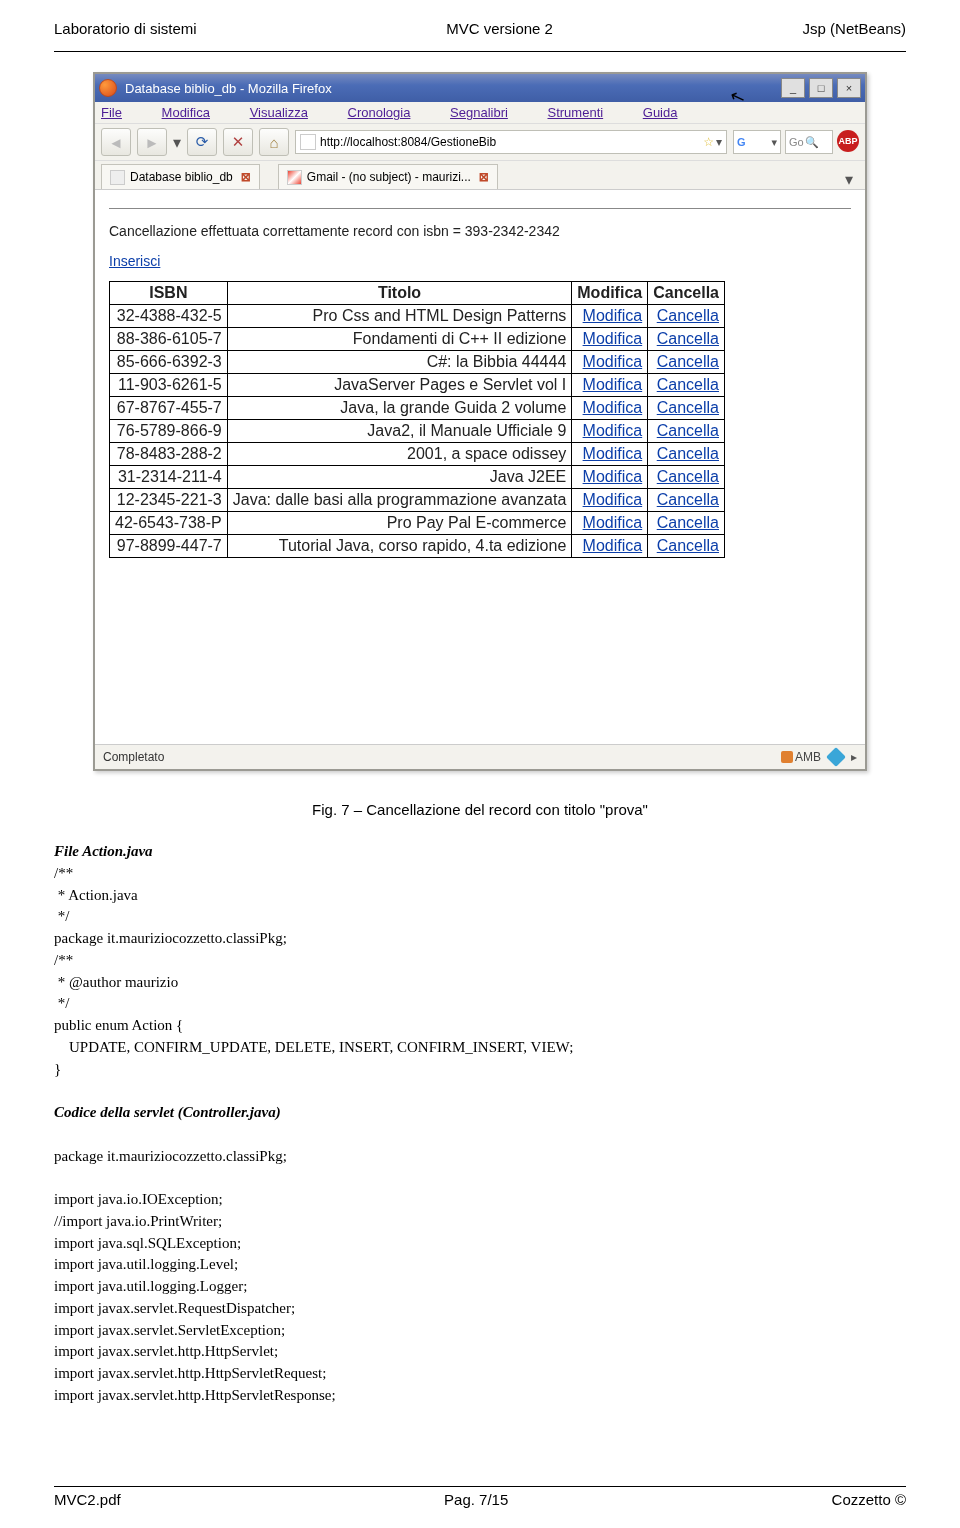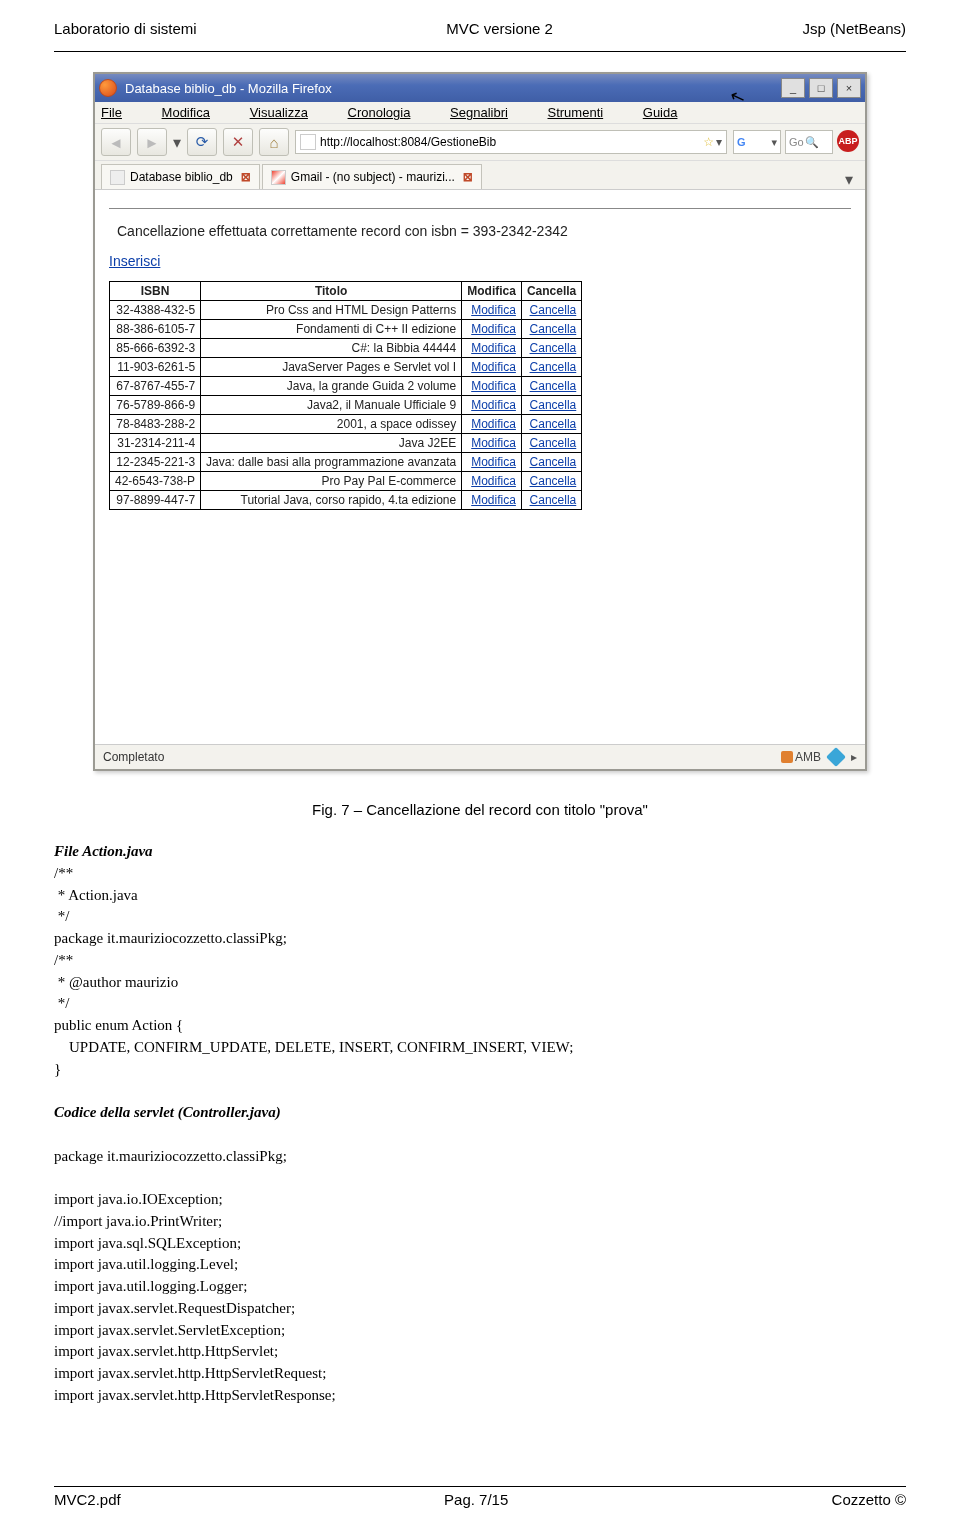--- a/index.html
+++ b/index.html
@@ -4,48 +4,48 @@
 <style>
 html,body{margin:0;padding:0;background:#fff;font-family:Verdana,Geneva,sans-serif;color:#000}
 .page{width:948px;min-height:1528px;margin:0 auto;background:#fff;position:relative;box-sizing:border-box;padding:20px 48px 40px}
 .doc-header{display:flex;justify-content:space-between;font-size:15px;margin-bottom:14px}
 .hr{border:0;border-top:1px solid #000;margin:4px 0 20px}
 .ff-window{border:2px solid #9b9a93;background:#f2f1ed;width:770px;margin:0 auto 30px;box-shadow:2px 2px 4px rgba(0,0,0,.2)}
 .ff-titlebar{background:linear-gradient(#768abf,#4b6cb6 40%,#3f5ea6);height:28px;display:flex;align-items:center;color:#fff;font-size:13px;padding:0 4px}
 .ff-titlebar .ff-logo{width:16px;height:16px;border-radius:50%;background:radial-gradient(circle at 30% 30%,#ff9a3c,#d94a1a);margin-right:8px;border:1px solid #c04a1a}
 .ff-titlebar .spacer{flex:1}
 .winbtn{width:22px;height:18px;background:#e0e0e0;border:1px solid #888;margin-left:4px;display:flex;align-items:center;justify-content:center;font-size:11px;color:#333}
-.ff-menubar{background:#f3f2ed;padding:3px 6px;font-size:13px;color:#000000;border-bottom:1px solid #ddd}
+.ff-menubar{background:#f3f2ed;padding:3px 6px;font-size:13px;color:#4c1d95;border-bottom:1px solid #ddd}
 .ff-menubar span{margin-right:18px}
 .ff-menubar .ul{text-decoration:underline}
 .ff-toolbar{background:#f3f2ed;padding:4px 6px;display:flex;align-items:center;gap:6px;border-bottom:1px solid #ddd}
 .navbtn{width:28px;height:26px;border:1px solid #bfbfb6;border-radius:3px;background:linear-gradient(#fdfdfc,#e8e7e0);display:flex;align-items:center;justify-content:center;color:#6a8a4a;font-size:15px}
 .navbtn.disabled{color:#bbb}
 .reload{color:#2a5ca8}
 .stop{color:#b04040}
 .home{color:#a08040}
 .urlbox{flex:1;display:flex;align-items:center;border:1px solid #bfbfb6;background:#fff;height:22px;padding:0 4px;font-size:12px}
 .urlbox .favico{width:14px;height:14px;background:#fff;border:1px solid #ccc;margin-right:4px}
 .urlbox .star{color:#e0c040;margin-left:4px}
 .urlbox .drop{color:#555;margin-left:2px}
 .searchwrap{display:flex;gap:4px}
 .searchbox{width:40px;border:1px solid #bfbfb6;background:#fff;height:22px;display:flex;align-items:center;padding:0 3px;font-size:11px;color:#888}
 .abp{width:22px;height:22px;border-radius:50%;background:#c81e1e;color:#fff;font-size:9px;font-weight:bold;display:flex;align-items:center;justify-content:center}
-.ff-tabs{background:#f3f2ed;display:flex;align-items:flex-end;padding:0 6px;border-bottom:1px solid #ccc;height:28px;gap:0}
+.ff-tabs{background:#f3f2ed;display:flex;align-items:flex-end;padding:0 6px;border-bottom:1px solid #ccc;height:28px;gap:16px}
 .tab{display:flex;align-items:center;height:24px;padding:0 8px;font-size:12px;border:1px solid #c4c3bb;border-bottom:none;background:#f8f7f3;margin-right:2px;max-width:220px}
 .tab .favico{width:13px;height:13px;margin-right:5px;background:#eee;border:1px solid #ccc}
 .tab .favico.gmail{background:linear-gradient(135deg,#e43,#fff 50%,#e43)}
 .tab .x{color:#c04a2a;margin-left:8px;font-weight:bold}
 .tab-drop{margin-left:auto;padding:0 6px;color:#555}
 .ff-content{background:#fff;padding:12px 14px;font-family:Arial,Helvetica,sans-serif;font-size:14px;color:#222;min-height:530px}
 .ff-content h2{font-size:19px;font-weight:bold;margin:4px 0 6px}
 .ff-content hr{border:0;border-top:1px solid #888;margin:6px 0 14px}
-.ff-content .msg{margin:0 8px 14px}
+.ff-content .msg{margin:0 0 14px}
 .ff-content .link{color:#0b3ea9;text-decoration:underline;cursor:pointer;display:inline-block;margin-bottom:12px}
-.booktable{border-collapse:collapse;font-size:12px}
+.booktable{border-collapse:collapse;font-size:16px}
 .booktable th,.booktable td{border:1px solid #000;padding:2px 5px;text-align:right;vertical-align:middle}
 .booktable th{text-align:center;font-weight:bold}
 .booktable td.action{color:#0b3ea9;text-decoration:underline;cursor:pointer}
 .ff-status{background:#f3f2ed;border-top:1px solid #ccc;height:24px;display:flex;align-items:center;font-size:12px;padding:0 8px;color:#333}
 .ff-status .r{margin-left:auto;display:flex;align-items:center;gap:8px}
 .amb{color:#444;display:flex;align-items:center;gap:2px}
 .amb-ico{width:12px;height:12px;background:#e08030;border-radius:2px}
 .diamond{width:14px;height:14px;background:#3aa6d8;transform:rotate(45deg);border-radius:2px}
 .caption{text-align:center;font-size:15px;margin-bottom:23px}
 .code{font-family:Liberation Serif, serif;font-size:15px;line-height:1.45;white-space:pre}

